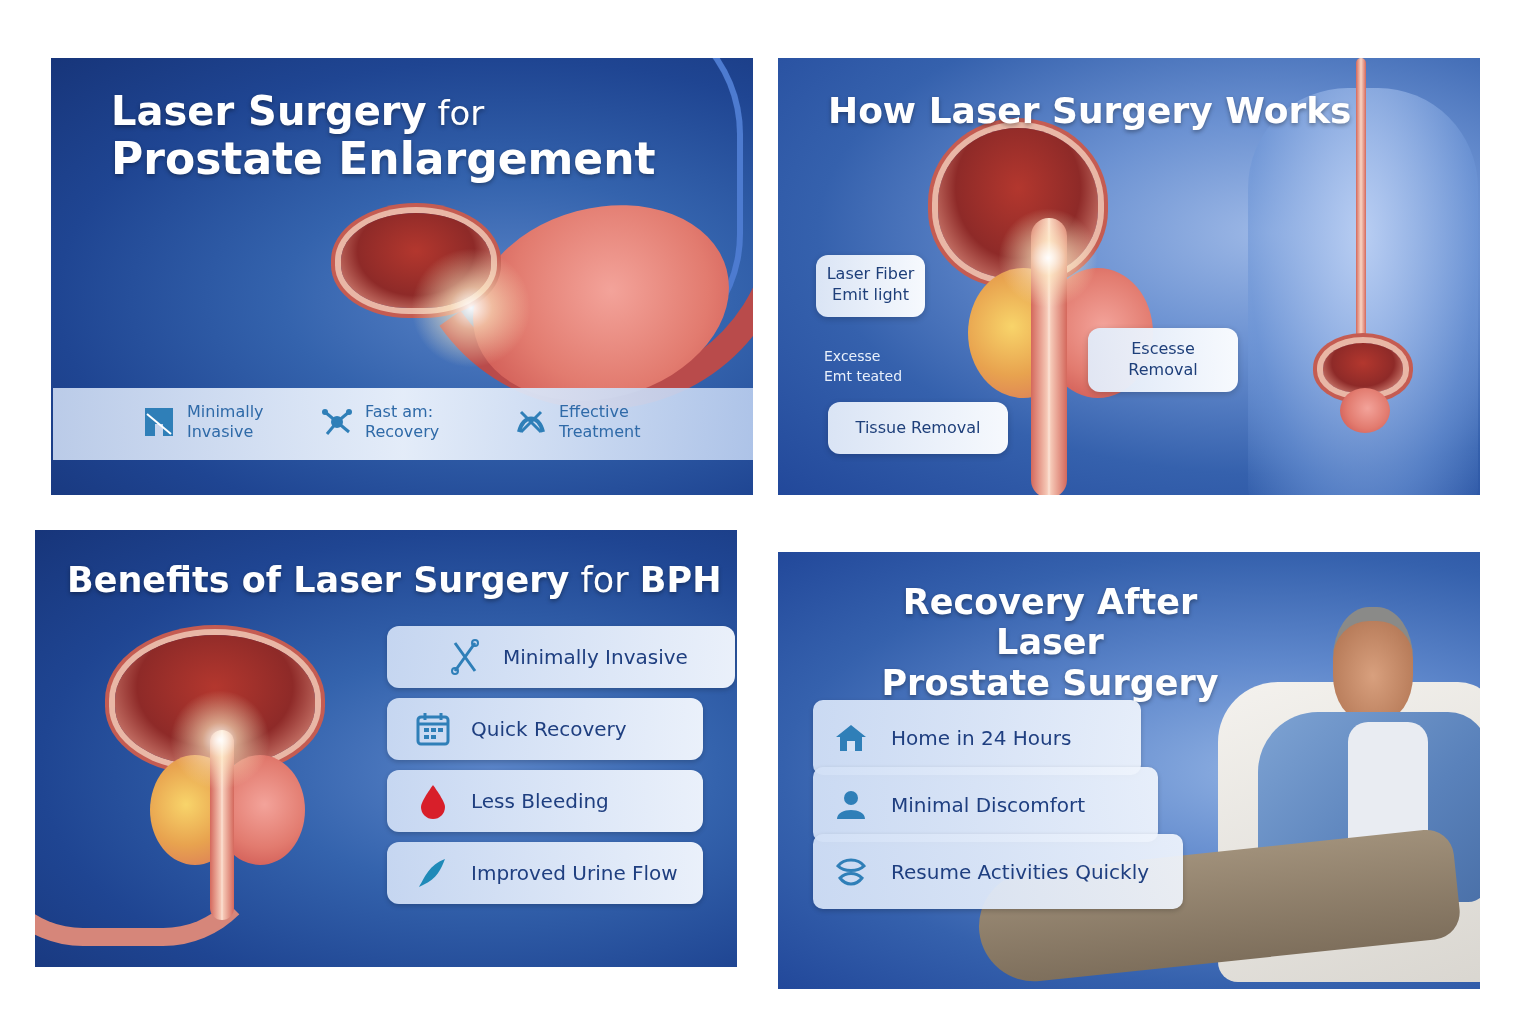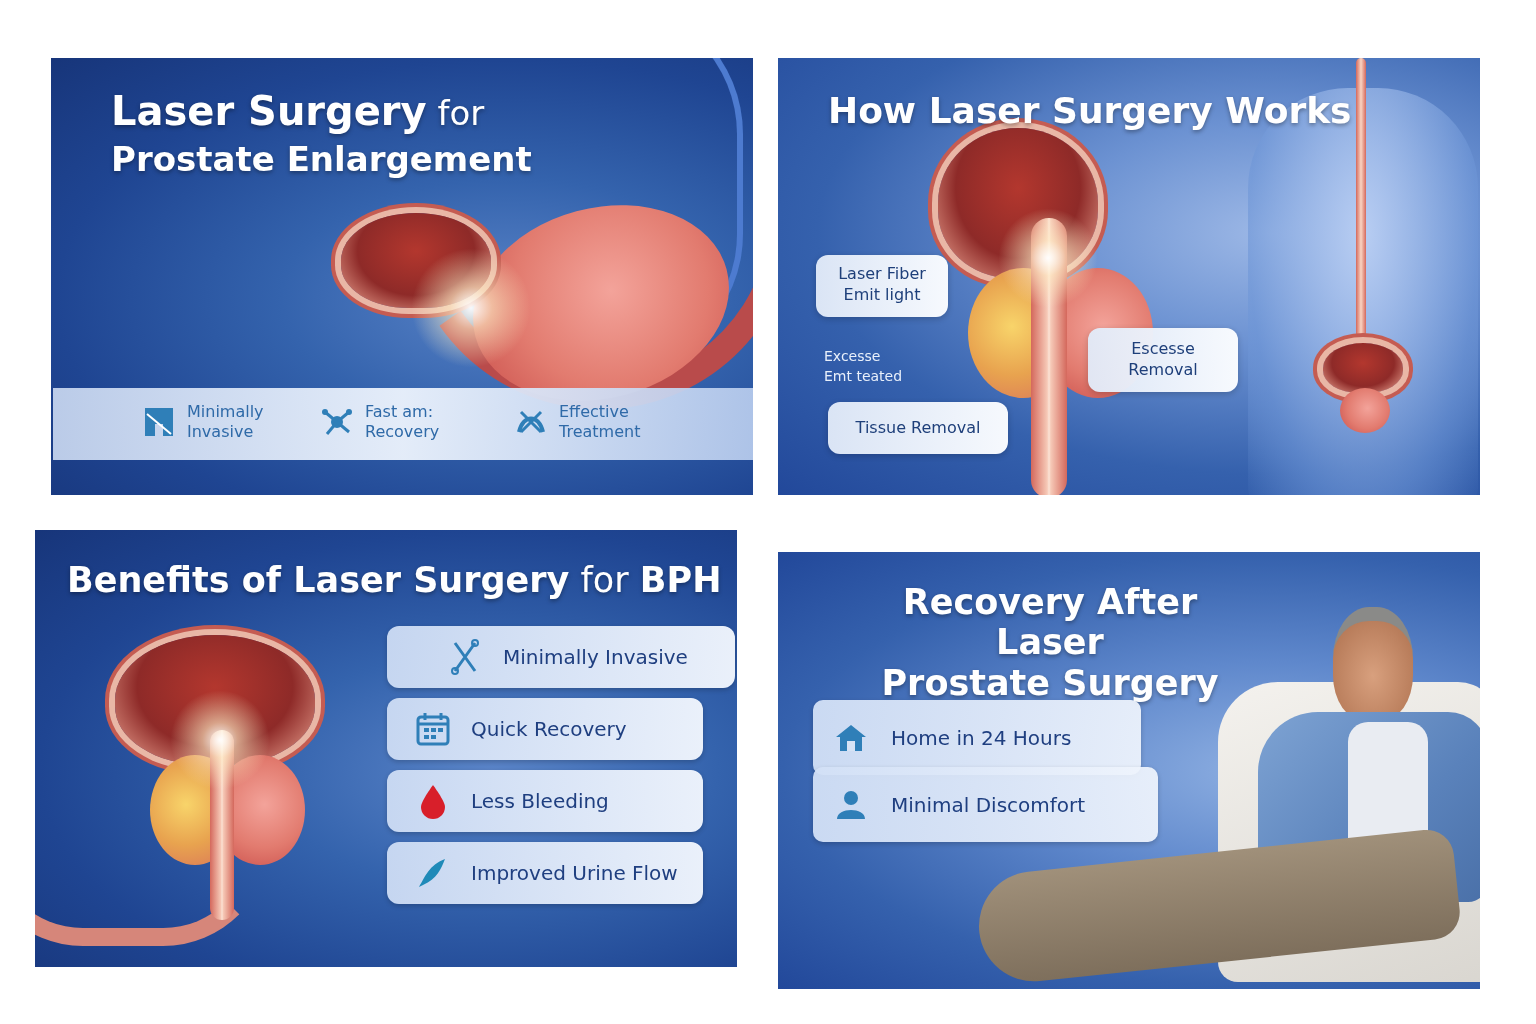--- a/index.html
+++ b/index.html
@@ -53,21 +53,21 @@
 <body>
 
 <div class="panel" id="p1">
   <div class="tube" style="left:360px; top:-120px; width:340px; height:420px; border-width:26px; border-right-color:#b94b4b; border-bottom-color:#b94b4b; transform:rotate(10deg);"></div>
   <div class="tube" style="left:420px; top:-60px; width:260px; height:360px; border-width:6px; border-right-color:#4d7bd0; border-bottom-color:#e7c36a;"></div>
   <div class="lobe pink" style="left:420px; top:150px; width:260px; height:190px; transform:rotate(-15deg);"></div>
   <div class="bladder" style="left:290px; top:155px; width:150px; height:95px;"></div>
   <div class="glow" style="left:360px; top:190px; width:120px; height:120px;"></div>
   <div class="title" style="left:60px; top:30px; font-size:40px;">
     <span>Laser Surgery</span><span class="light" style="font-size:34px;"> for</span><br>
-    <span style="font-size:34px;">Prostate Enlargement</span>
+    <span style="font-size:44px;">Prostate Enlargement</span>
   </div>
   <div class="feature-bar">
     <div class="feature" style="left:88px;">
       <span class="ico">
         <svg width="36" height="36" viewBox="0 0 36 36">
             <path d="M4 4 h28 v28 h-10 v-12 h-8 v12 h-10z" fill="#2f7fb8"></path>
             <path d="M6 10 L30 30" stroke="#fff" stroke-width="2"></path>
           </svg>
       </span>
       <span class="lbl"><span>Minimally</span><br><span>Invasive</span></span>
@@ -107,21 +107,21 @@
   <div class="lobe pink" style="left:562px; top:330px; width:50px; height:45px;"></div>
 
   <div class="bladder" style="left:160px; top:70px; width:160px; height:150px;"></div>
   <div class="lobe yellow" style="left:190px; top:210px; width:110px; height:130px;"></div>
   <div class="lobe pink" style="left:265px; top:210px; width:110px; height:130px;"></div>
   <div class="urethra" style="left:253px; top:160px; width:36px; height:280px;"></div>
   <div class="glow" style="left:220px; top:150px; width:100px; height:100px;"></div>
 
   <div class="title" style="left:50px; top:32px; font-size:36px;">How Laser Surgery Works</div>
 
-  <div class="callout" style="left:38px; top:197px; width:132px; height:62px; padding-top:8px; box-sizing:border-box;">
+  <div class="callout" style="left:38px; top:197px; width:109px; height:62px; padding-top:8px; box-sizing:border-box;">
     <span>Laser Fiber</span><br><span>Emit light</span>
   </div>
   <div class="faint-label" style="left:46px; top:288px;">
     <span>Excesse</span><br><span>Emt teated</span>
   </div>
   <div class="callout" style="left:310px; top:270px; width:150px; height:64px; padding-top:10px; box-sizing:border-box;">
     <span>Escesse</span><br><span>Removal</span>
   </div>
   <div class="callout" style="left:50px; top:344px; width:180px; height:52px; line-height:52px;">Tissue Removal</div>
 </div>
@@ -208,13 +208,21 @@
   </div>
   <div class="recov" style="top:215px; width:345px;">
     <span class="ico">
       <svg width="34" height="32" viewBox="0 0 34 32">
           <circle cx="17" cy="9" r="7" fill="#2f7fb8"></circle>
           <path d="M3 30 C3 18, 31 18, 31 30z" fill="#2f7fb8"></path>
         </svg>
     </span>
     <span class="lbl">Minimal Discomfort</span>
   </div>
+  <div class="recov" style="top:282px; width:370px;">
+    <span class="ico">
+      <svg width="34" height="32" viewBox="0 0 34 32">
+          <path d="M4 10 C10 2, 24 2, 30 10 C24 16, 10 16, 4 10z M6 22 C12 16, 22 16, 28 22 C22 30, 12 30, 6 22z" stroke="#2f7fb8" stroke-width="3" fill="none"></path>
+        </svg>
+    </span>
+    <span class="lbl">Resume Activities Quickly</span>
+  </div>
 </div>
 
 </body></html>

